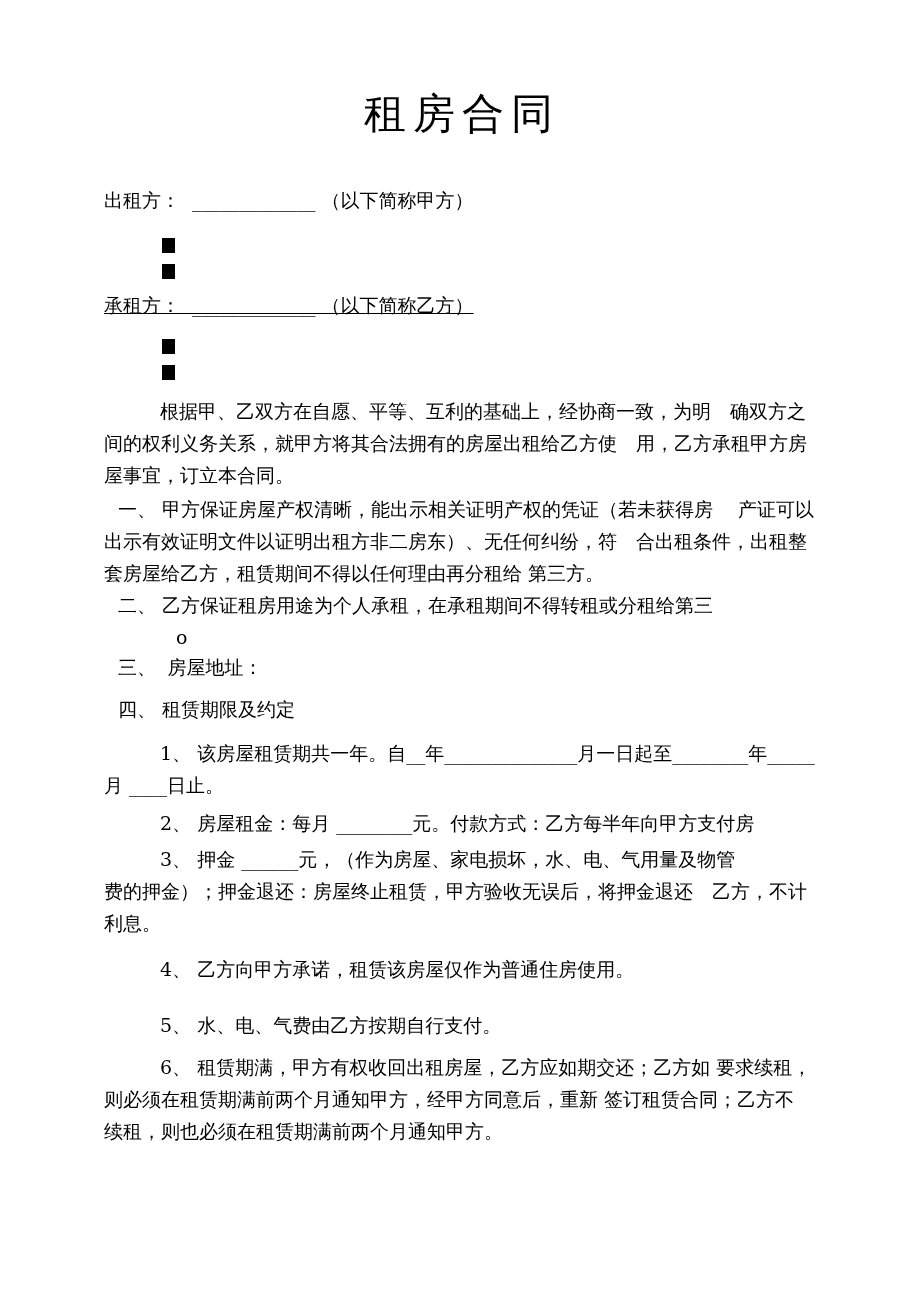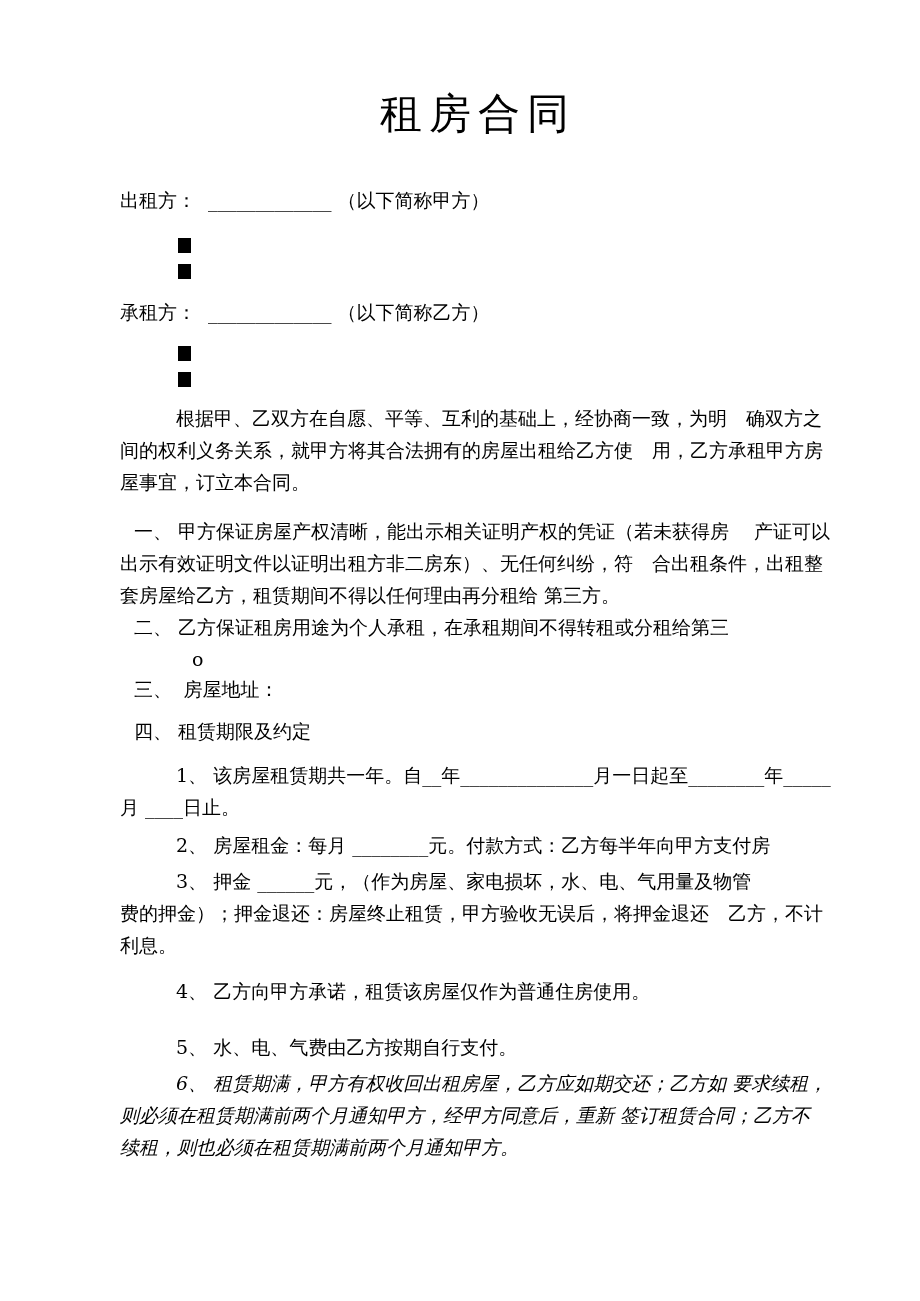--- a/index.html
+++ b/index.html
@@ -8,21 +8,21 @@
     position: relative;
     width: 920px;
     height: 1301px;
     background: #ffffff;
     color: #000000;
     font-family: "DejaVu Serif", "Liberation Serif", serif;
     overflow: hidden;
   }
   .content {
     position: absolute;
-    left: 120px;
+    left: 104px;
     top: 0;
     width: 716px;
   }
   .doc-title {
     margin-top: 86px;
     text-align: center;
     font-size: 42px;
     font-weight: 400;
     letter-spacing: 7px;
     line-height: 56px;
@@ -30,46 +30,46 @@
   }
   .line {
     font-size: 19px;
     line-height: 32px;
     white-space: pre;
   }
   .ind-56 { padding-left: 56px; }
   .ind-14 { padding-left: 14px; }
   .ind-72 { padding-left: 72px; }
   .party-line { margin-top: 42px; }
-  .party-line2 { margin-top: 12px; }
+  .party-line2 { margin-top: 5px; text-decoration: underline; }
   .sq-block { margin-top: 16px; }
   .sq-block2 { margin-top: 12px; }
   .sq-line {
     height: 26px;
     display: flex;
     align-items: center;
     padding-left: 58px;
   }
   .black-square {
     display: inline-block;
     width: 13px;
     height: 15px;
     background: #000000;
   }
   .para-intro { margin-top: 10px; }
-  .para-sec1 { margin-top: 17px; }
+  .para-sec1 { margin-top: 2px; }
   .para-sec2 { margin-top: 0px; }
   .para-sec3 { margin-top: 0; font-family: Liberation Mono, monospace; }
   .para-sec4 { margin-top: 8px; }
   .para-item1 { margin-top: 12px; }
   .para-item2 { margin-top: 6px; }
   .para-item3 { margin-top: 4px; }
   .para-item4 { margin-top: 14px; }
   .para-item5 { margin-top: 24px; }
-  .para-item6 { margin-top: 4px; font-style: italic; }
+  .para-item6 { margin-top: 10px; }
 </style>
 </head>
 <body>
 
 <div class="page">
   <div class="content">
 
     <div class="doc-title">租房合同</div>
 
     <div class="line party-line">出租方：  _____________ （以下简称甲方）</div>

